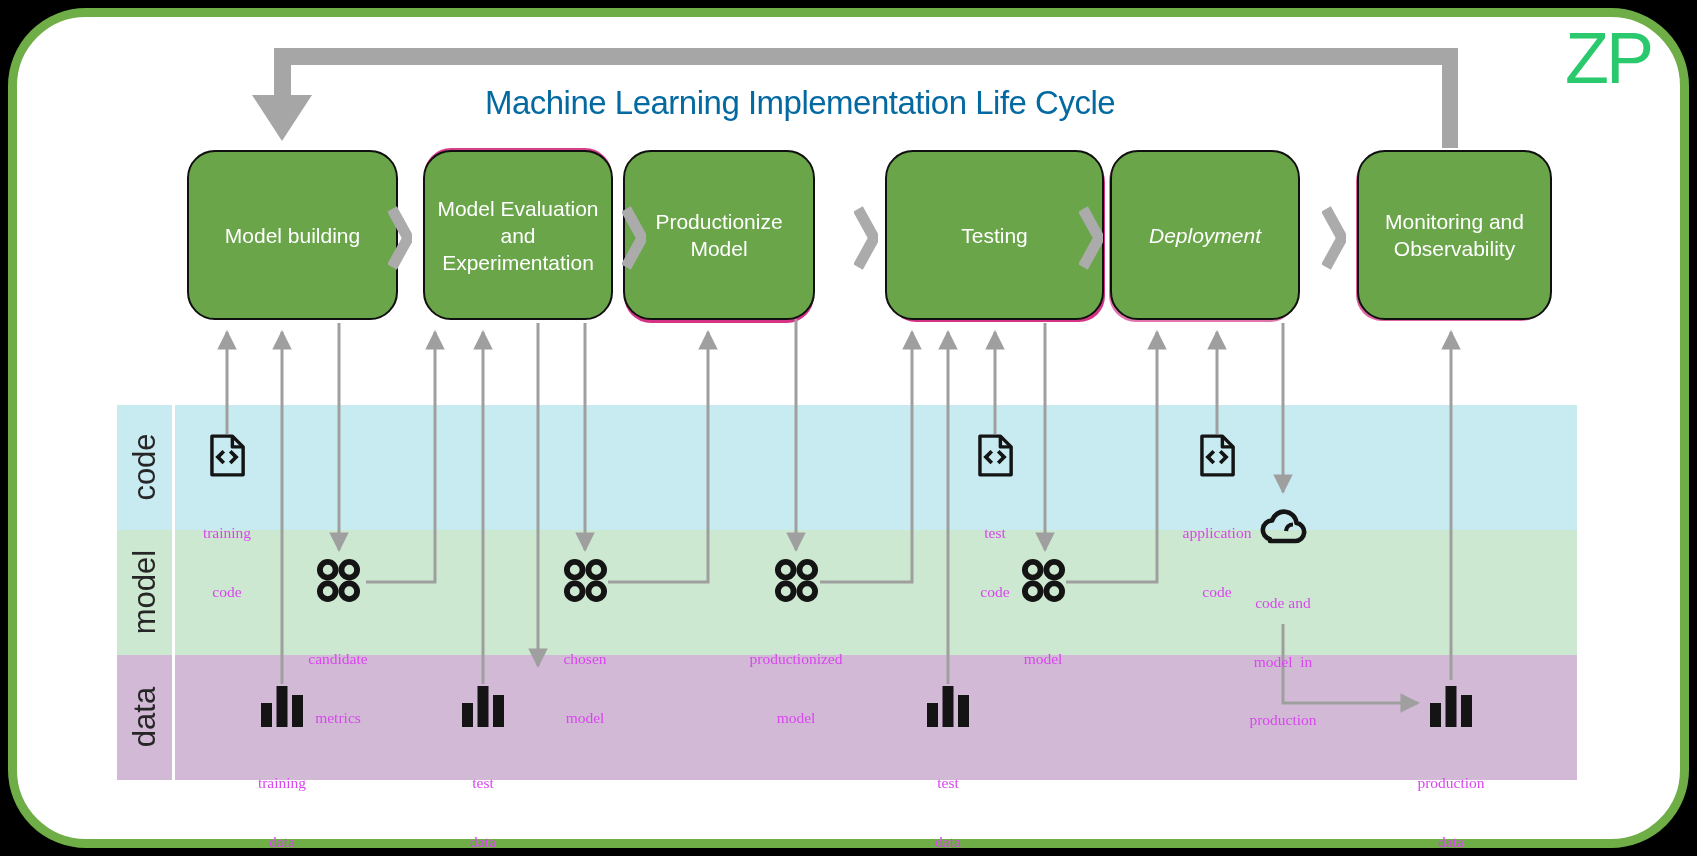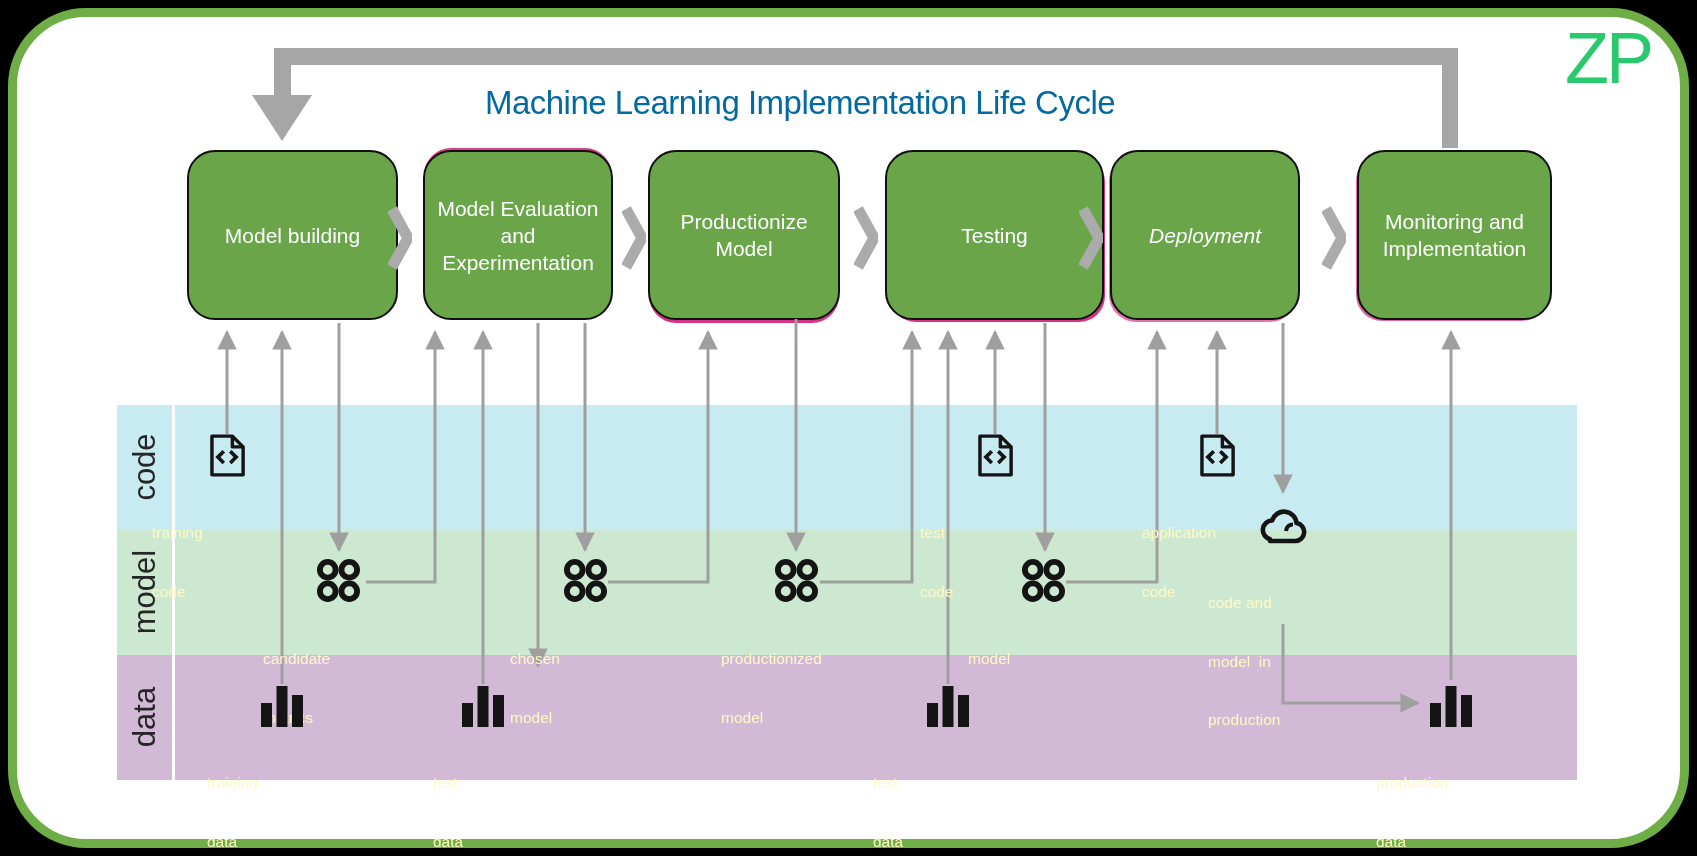--- a/index.html
+++ b/index.html
@@ -16,35 +16,35 @@
   .title{position:absolute;left:400px;top:84px;width:800px;text-align:center;
          color:#0369a1;font-size:33px;letter-spacing:-.5px;}
   .logo{position:absolute;left:1565px;top:22px;width:160px;color:#2bc96e;
         font-size:72px;font-weight:400;letter-spacing:-3px;line-height:1;}
   
   .box{position:absolute;top:150px;height:170px;background:#6aa54a;border:2px solid #101010;
        border-radius:28px;color:#fff;font-size:21px;line-height:27px;text-align:center;
        display:flex;align-items:center;justify-content:center;padding:0 12px;box-sizing:border-box;}
   .b1{left:187px;width:211px;}
   .b2{left:423px;width:190px;box-shadow:0 -3px 0 -1px rgba(204,0,102,.75);}
-  .b3{left:648px;width:192px;box-shadow:0 4px 0 -1px rgba(204,0,102,.8);}
+  .b3{left:623px;width:192px;box-shadow:0 4px 0 -1px rgba(204,0,102,.8);}
   .b4{left:885px;width:219px;box-shadow:3px 4px 0 -2px rgba(204,0,102,.8);}
   .b5{left:1110px;width:190px;box-shadow:-2px 3px 0 -1px rgba(204,0,102,.55);font-style:italic;}
   .b6{left:1357px;width:195px;box-shadow:-3px 3px 0 -2px rgba(204,0,102,.6);}
   .chev{position:absolute;top:206px;}
   
   .band{position:absolute;left:117px;width:1460px;height:125px;}
   .band-code{top:405px;background:#c8ebf2;}
   .band-model{top:530px;background:#cde8d1;}
   .band-data{top:655px;background:#d2bad6;}
   .band-sep{position:absolute;left:172px;top:405px;width:3px;height:375px;background:#fff;}
   .band-label{position:absolute;color:#262626;font-size:31px;white-space:nowrap;
               transform:translate(-50%,-50%) rotate(-90deg);}
   
-  .art{position:absolute;width:150px;color:#fef9c3;}
+  .art{position:absolute;width:150px;text-align:center;color:#d946ef;font-family:Liberation Serif, serif;}
   .art svg{display:block;margin:0 auto;}
   .art-lines{margin-top:7px;font-size:15.5px;line-height:19.5px;white-space:pre;}
   .arrows{position:absolute;left:0;top:0;pointer-events:none;}
 </style>
 </head>
 <body>
 
 <div class="stage">
   <div class="slide"></div>
 
@@ -65,21 +65,21 @@
   <div class="box b3">
       <span>Productionize Model</span>
     </div>
   <div class="box b4">
       <span>Testing</span>
     </div>
   <div class="box b5">
       <span>Deployment</span>
     </div>
   <div class="box b6">
-      <span>Monitoring and Implementation</span>
+      <span>Monitoring and Observability</span>
     </div>
 
   <svg class="chev" style="left:388px" width="24" height="64">
       <polyline points="4,3 20,32 4,61" fill="none" stroke="#ababab" stroke-width="11"></polyline>
     </svg>
   <svg class="chev" style="left:622px" width="24" height="64">
       <polyline points="4,3 20,32 4,61" fill="none" stroke="#ababab" stroke-width="11"></polyline>
     </svg>
   <svg class="chev" style="left:854px" width="24" height="64">
       <polyline points="4,3 20,32 4,61" fill="none" stroke="#ababab" stroke-width="11"></polyline>

